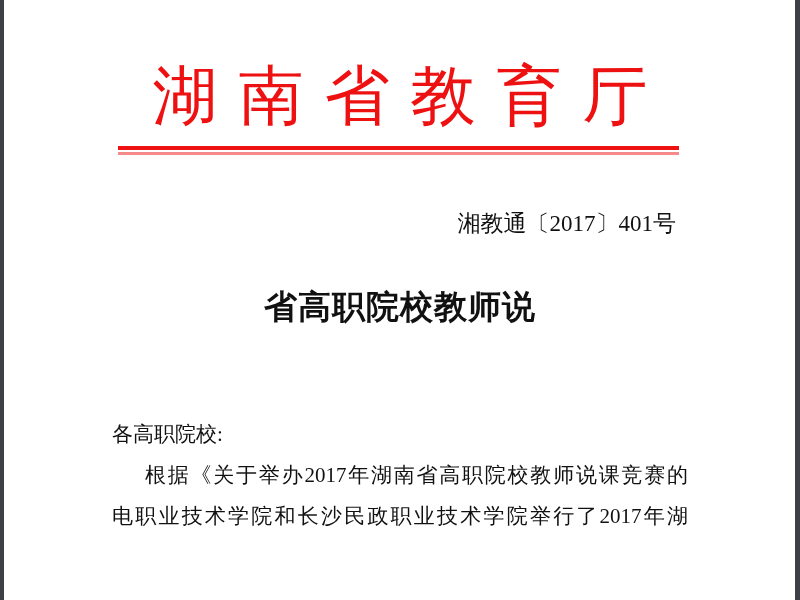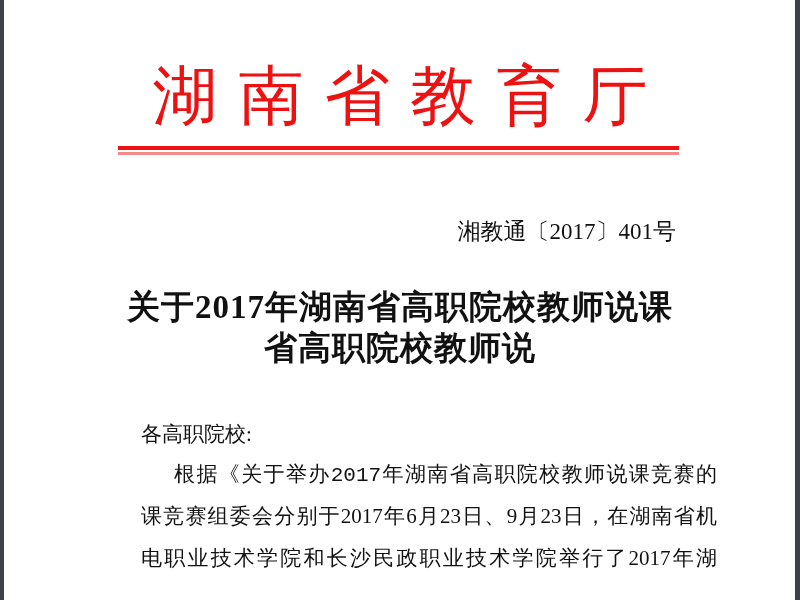--- a/index.html
+++ b/index.html
@@ -44,21 +44,20 @@
     border-top: 4px solid #ee1111;
     border-bottom: 3px solid #f58a8a;
     background: #ffffff;
   }
   .doc-number {
     position: absolute;
     top: 209px; right: 124px;
     font-size: 23px;
     line-height: 30px;
     white-space: nowrap;
-    margin-top: 8px;
   }
   .notice-title {
     position: absolute;
     top: 287px; left: 0; width: 100%;
     text-align: center;
     font-size: 33px;
     font-weight: bold;
     line-height: 41px;
     letter-spacing: 1px;
   }
@@ -68,51 +67,47 @@
     width: 576px;
     font-size: 21px;
     line-height: 41.2px;
   }
   .body-line {
     width: 576px;
     text-align: justify;
     text-align-last: justify;
     word-break: break-all;
     white-space: nowrap;
-    margin-left: 29px;
   }
   .body-line.salutation {
     text-align: left;
     text-align-last: left;
   }
   .body-line.indent { 
     padding-left: 33px; 
     width: 543px;
-    font-family: Liberation Mono, monospace;
   }
 </style>
 </head>
 <body>
 
 <div class="page">
 
   <div class="edge left"></div>
   <div class="edge right"></div>
 
   <div class="agency-name">湖南省教育厅</div>
 
   <div class="letterhead-rule"></div>
 
   <div class="doc-number">湘教通〔2017〕401号</div>
 
   <div class="notice-title">
-    <div>关于2017年湖南省高职院校教师说课</div>
     <div>省高职院校教师说</div>
   </div>
 
   <div class="body-block">
     <div class="body-line salutation">各高职院校:</div>
     <div class="body-line indent">根据《关于举办2017年湖南省高职院校教师说课竞赛的</div>
-    <div class="body-line">课竞赛组委会分别于2017年6月23日、9月23日，在湖南省机</div>
     <div class="body-line">电职业技术学院和长沙民政职业技术学院举行了2017年湖</div>
   </div>
 
 </div>
 
 </body></html>

